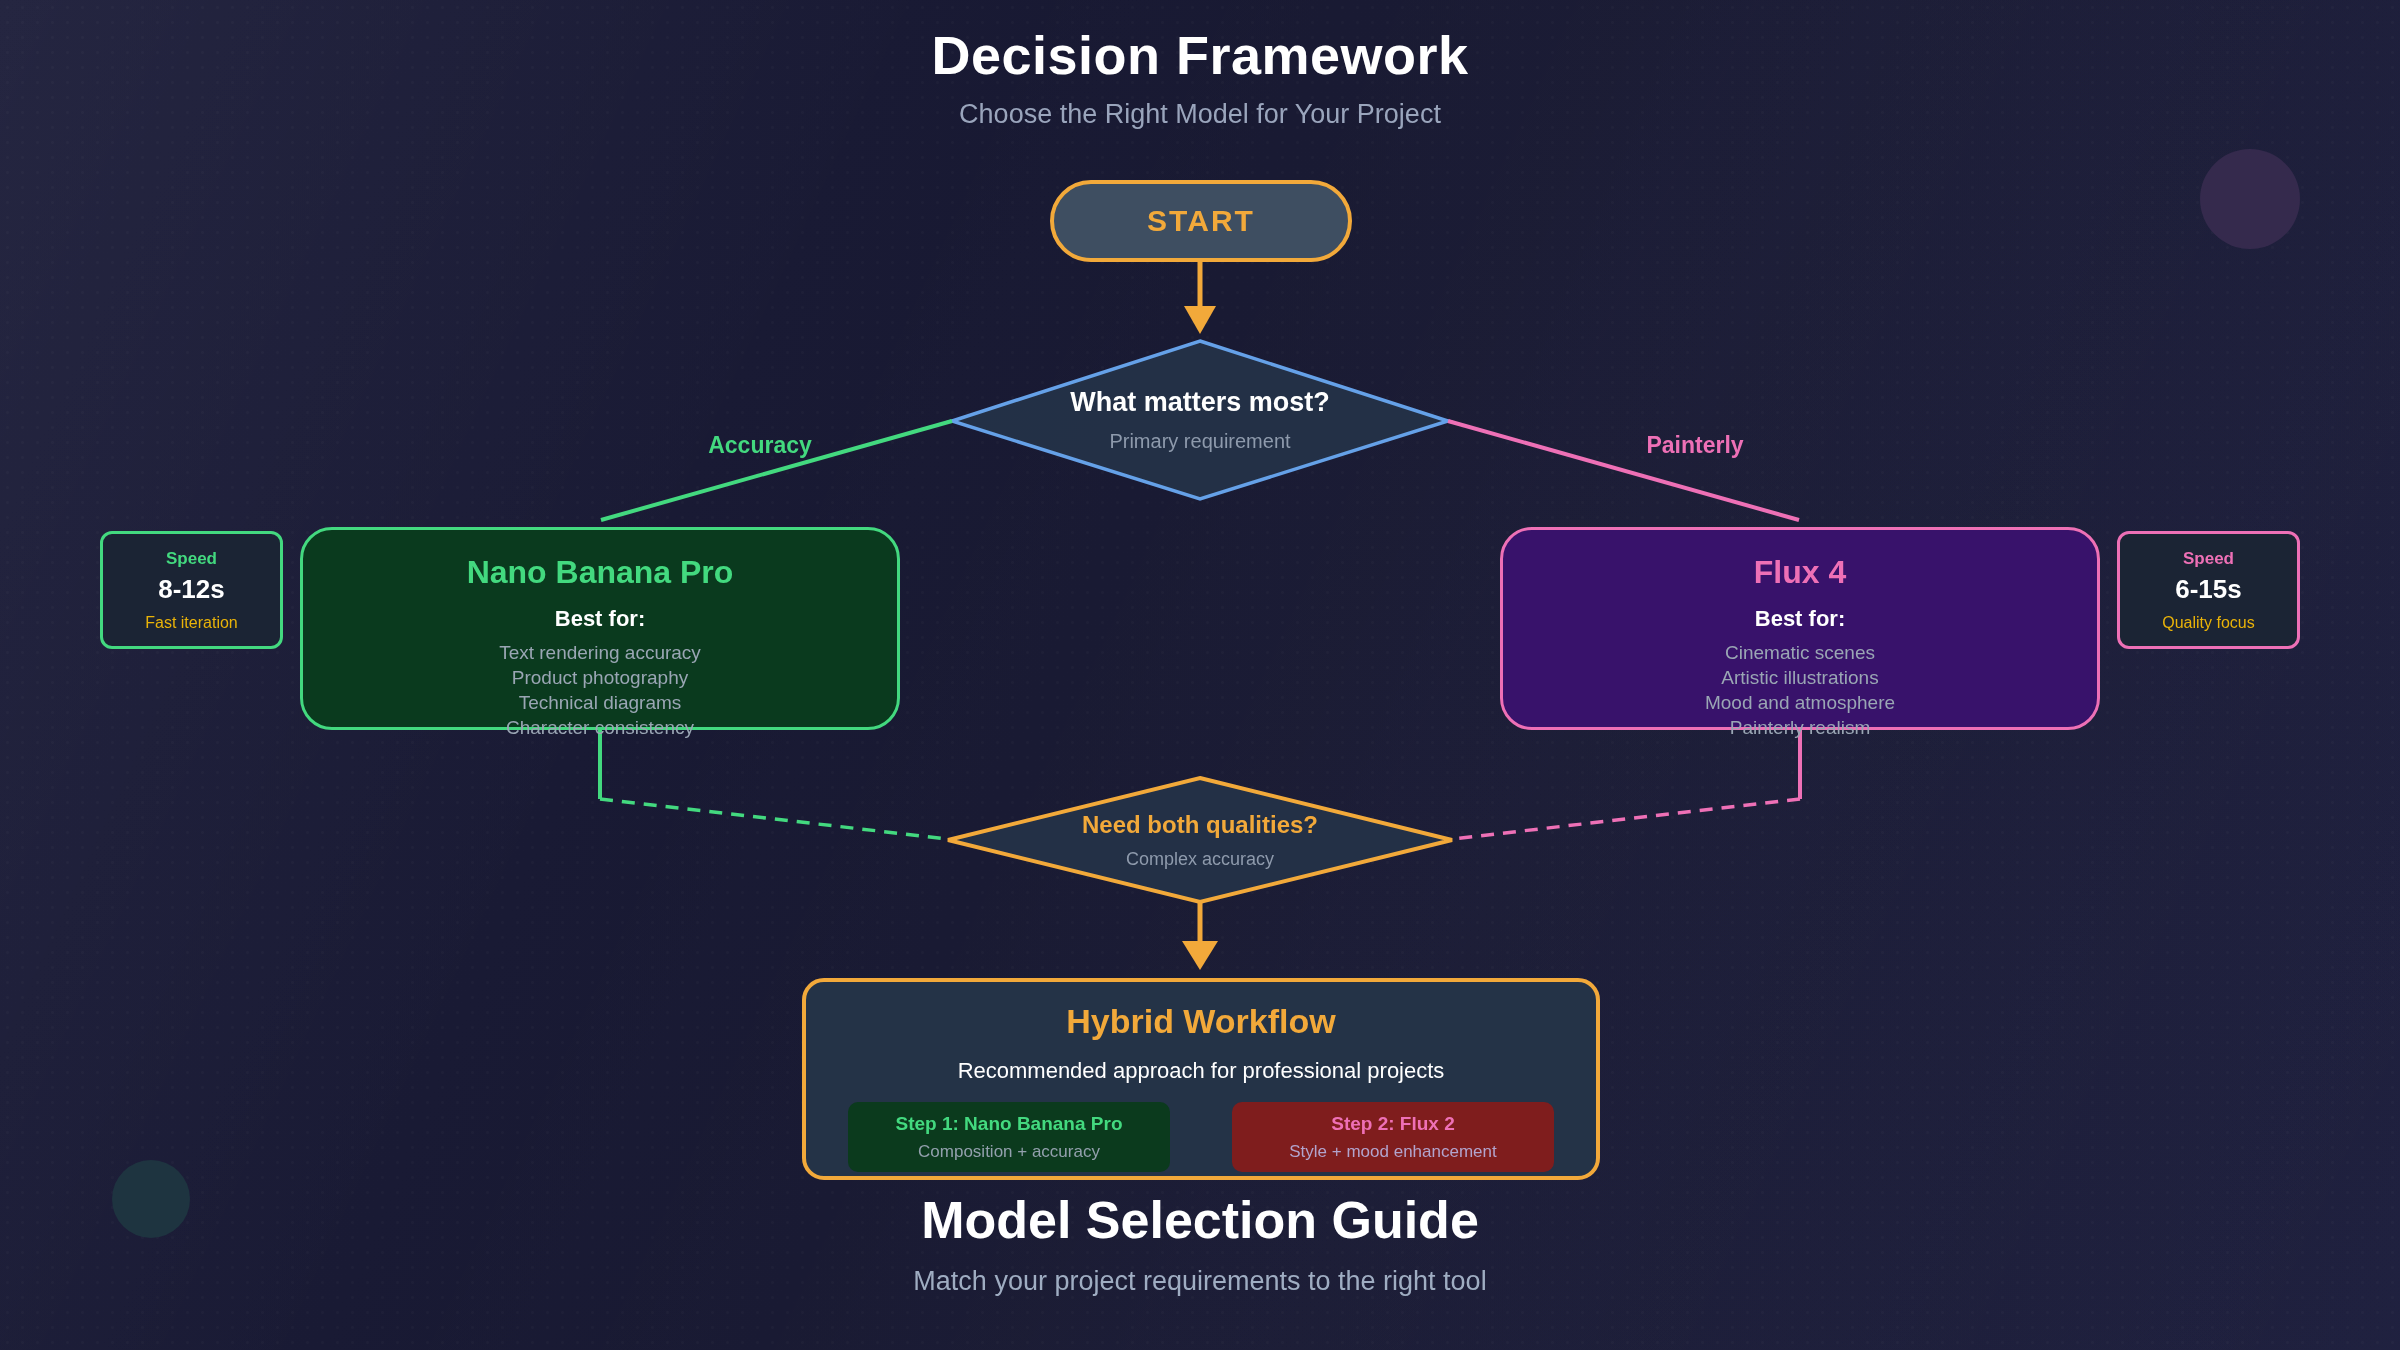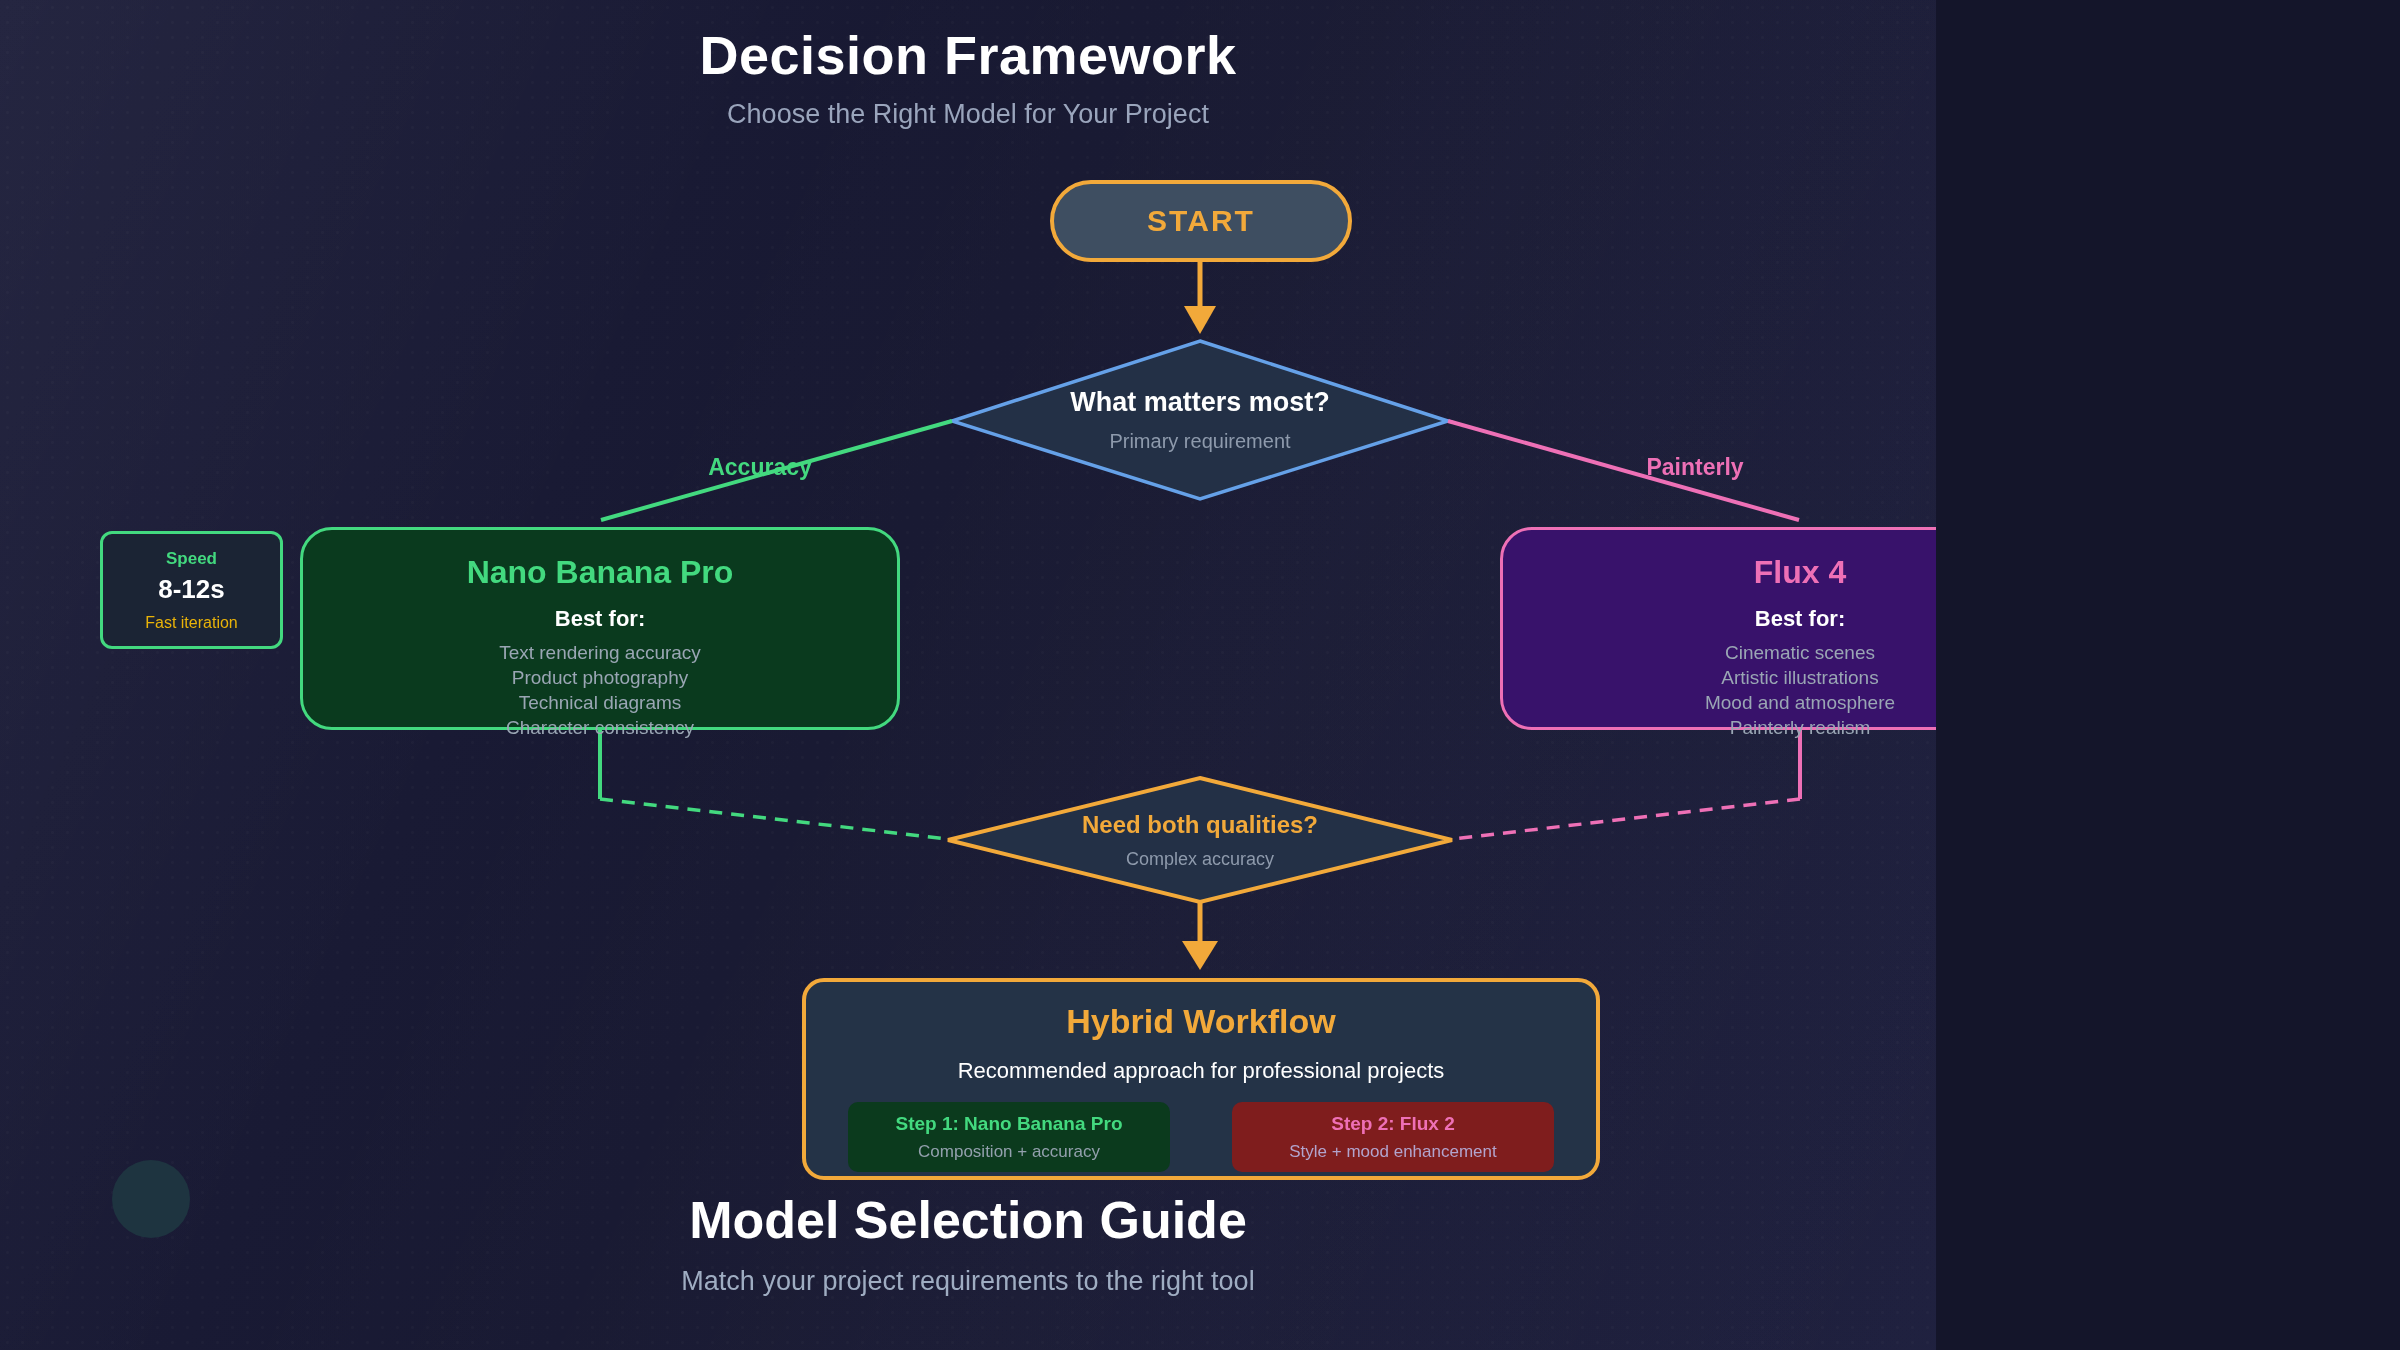--- a/index.html
+++ b/index.html
@@ -1,17 +1,17 @@
 <!DOCTYPE html>
 <html style="--amber: #f2a93a; --green: #43d97f; --pink: #ee70b6; --blue: #65a1e8;"><head>
 <meta charset="utf-8">
 <style>
   html,body { margin:0; padding:0; background:#14152a; }
   .canvas {
-    position:relative; width:1936px; height:1350px; overflow:hidden;
+    position:relative; width:2400px; height:1350px; overflow:hidden;
     background: linear-gradient(293deg, rgba(120,130,230,0.06) 0%, rgba(120,130,230,0) 45%),
                 linear-gradient(113deg, #1d1e3a 0%, #171831 45%, #1a1b35 100%);
     font-family:"Liberation Sans", sans-serif;
   }
   .canvas::before {
     content:""; position:absolute; inset:0; z-index:0;
     background-image: radial-gradient(rgba(255,255,255,0.07) 1.2px, transparent 1.7px);
     background-size:15px 15px; opacity:.30; pointer-events:none;
   }
   .canvas::after {
@@ -47,21 +47,21 @@
   }
 
   .dtext { display:flex; flex-direction:column; align-items:center; justify-content:center; text-align:center; }
   .d1-text { left:950px; top:341px; width:500px; height:158px; }
   .d2-text { left:948px; top:780px; width:504px; height:120px; }
   .d1-title { font-size:27px; font-weight:bold; color:#ffffff; }
   .d1-sub   { margin-top:12px; font-size:20px; color:#8e9aac; }
   .d2-title { font-size:24px; font-weight:bold; color:var(--amber); }
   .d2-sub   { margin-top:10px; font-size:18px; color:#8e9aac; }
 
-  .branch-label { width:240px; text-align:center; font-size:23px; font-weight:bold;margin-top:22px; }
+  .branch-label { width:240px; text-align:center; font-size:23px; font-weight:bold; }
   .lbl-accuracy   { left:640px;  top:432px; color:var(--green); }
   .lbl-aesthetics { left:1575px; top:432px; color:var(--pink); }
 
   .model { top:527px; width:600px; height:203px; border-radius:32px; text-align:center; }
   .model.left  { left:300px;  background:#0a3a1e; border:3px solid var(--green); }
   .model.right { left:1500px; background:#38126b; border:3px solid var(--pink); }
   .m-title { margin-top:24px; font-size:32px; font-weight:bold; }
   .model.left  .m-title { color:var(--green); }
   .model.right .m-title { color:var(--pink); }
   .m-bestfor { margin-top:15px; font-size:22px; font-weight:bold; color:#ffffff; }

